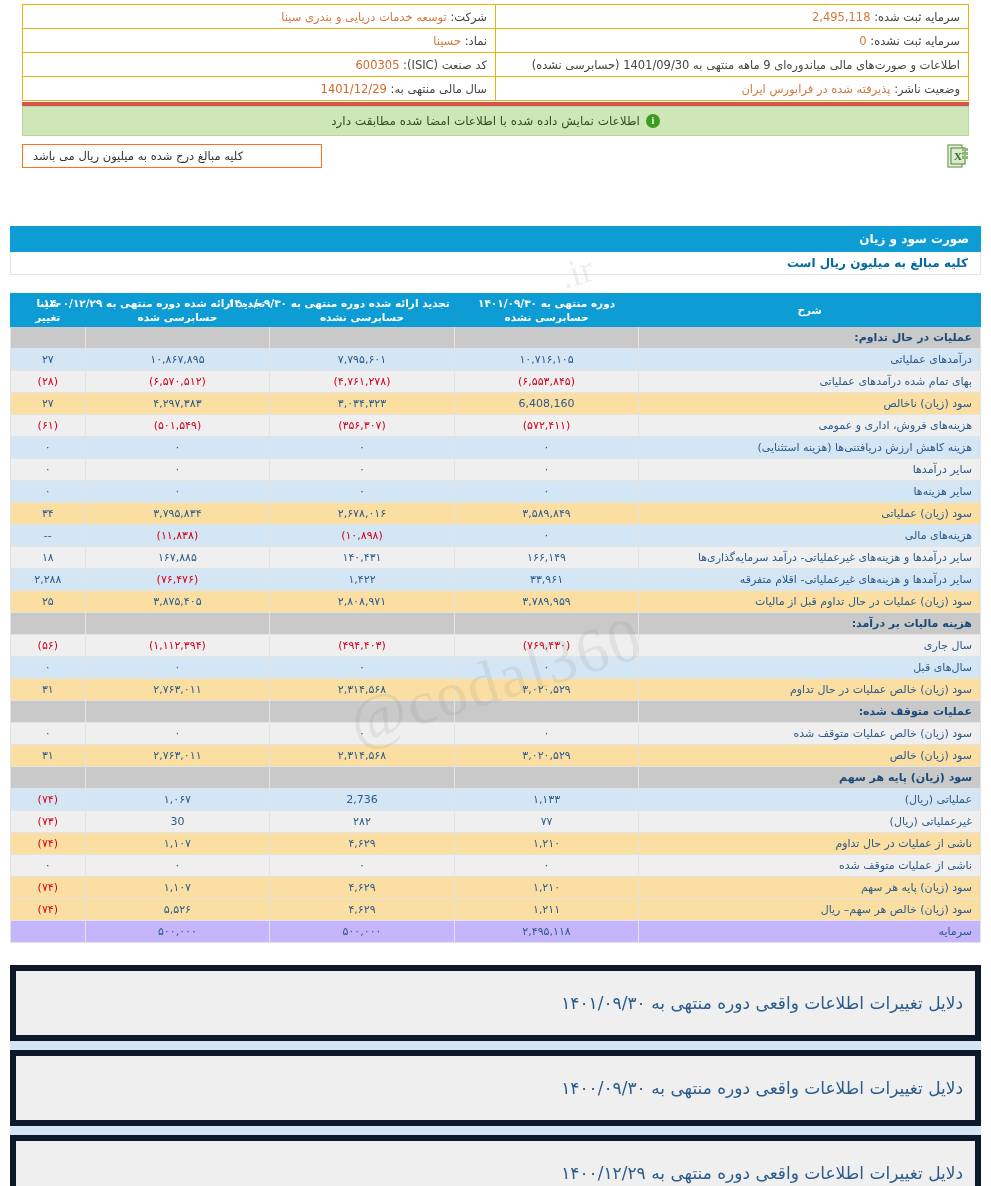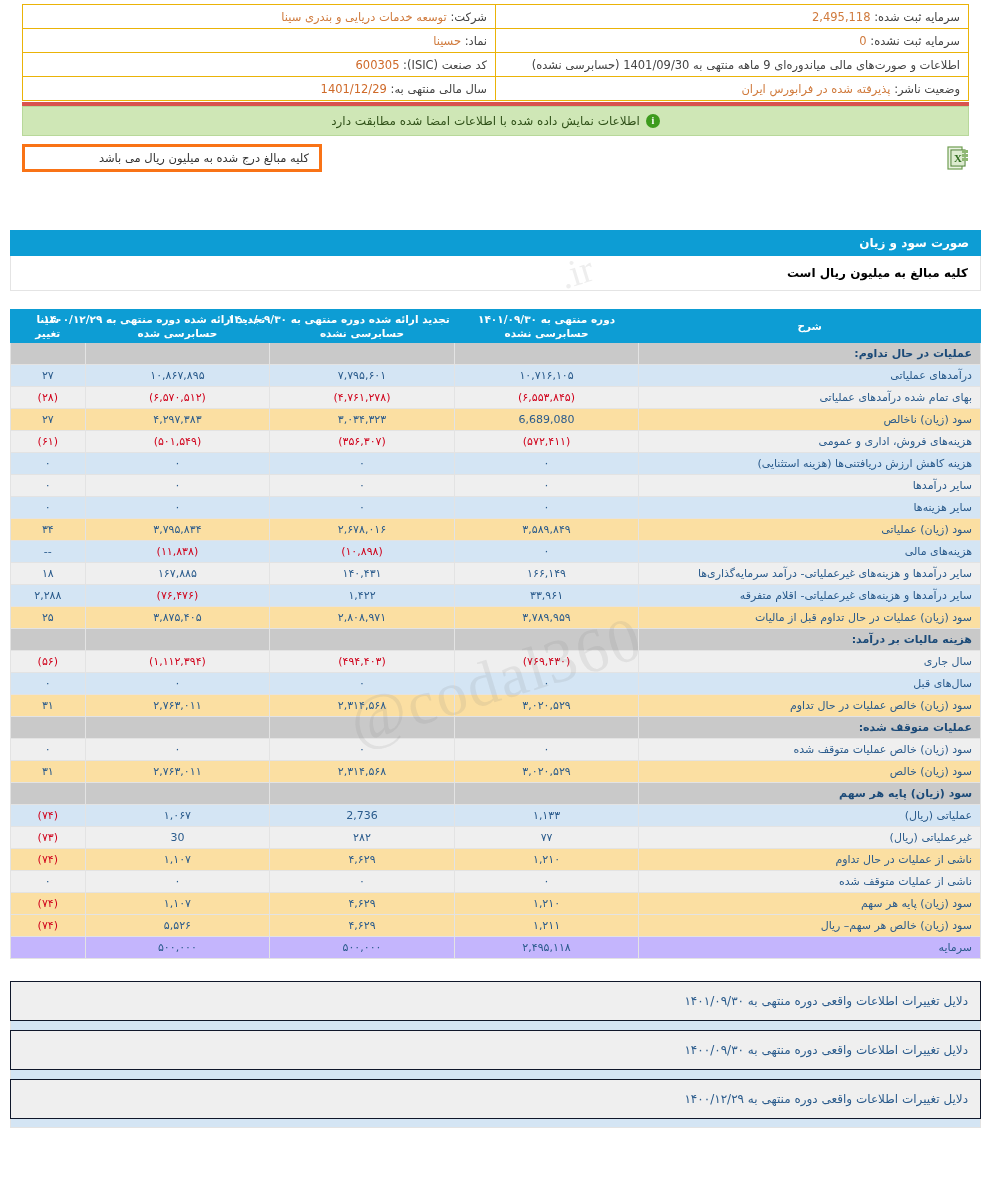--- a/index.html
+++ b/index.html
@@ -55,50 +55,50 @@
     text-align:center;display:inline-block;
     font-family:"Liberation Serif",serif;
   }
 
   
   .subbar{
     margin:8px 22px 0 22px;
     display:flex;align-items:center;justify-content:space-between;
   }
   .rialbox{
-    border:3px solid #f97316;
+    border:1px solid #f97316;
     background:#fff;
     padding:4px 10px;
     font-size:11.5px;
     color:#333;
     min-width:300px;
-    text-align:right;
+    text-align:left;
     order:2;
   }
   .excel-ic{order:1;width:22px;height:24px;position:relative;}
   .excel-ic svg{display:block;}
 
   
   .sec-wrap{margin:58px 10px 0 10px;border-radius:18px;}
   .sec-title{
     background:#0d9dd4;
     color:#fff;
     font-size:12px;
     font-weight:bold;
     padding:6px 12px;
     text-align:right;
   }
   .sec-sub{
     background:#fff;
     border:1px solid #e4e4e4;
     border-top:none;
-    padding:10px 12px;
+    padding:4px 12px;
     font-size:12px;
     font-weight:bold;
-    color:#000000;
+    color:#0369a1;
     text-align:right;
   }
 
   
   .tbl-wrap{margin:18px 10px 0 10px;}
   table.fin{width:100%;border-collapse:collapse;table-layout:fixed;}
   table.fin th{
     background:#0d9dd4;
     color:#ffffff;
     font-size:10.5px;
@@ -126,23 +126,23 @@
   .r-gold td{background:#fbdfa2;}
   .r-lastblue td{background:#c4b5fd;}
   .colw-desc{width:43.5%;}
   .colw-n{width:23.5%;}
   .colw-pct{width:9.5%;}
 
   
   .foot{margin:22px 10px 0 10px;}
   .foot-row{
     background:#efefef;
-    border:1px solid #0f172a;
-    padding:12px 12px;
-    font-size:12px;
+    border:6px solid #0f172a;
+    padding:22px 12px;
+    font-size:17px;
     color:#2a5b8c;
     text-align:right;
   }
   .foot-gap{height:9px;background:#d4e5f4;border-left:1px solid #e3e3e3;border-right:1px solid #e3e3e3;}
   .foot-tail{height:9px;background:#d4e5f4;border:1px solid #e3e3e3;border-top:none;}
 
   
   .wm{
     position:absolute;
     left:0;top:400px;width:991px;height:560px;
@@ -292,21 +292,21 @@
           </tr>
           <tr class="r-grey">
             <td class="desc">بهای تمام شده درآمدهای عملیاتی</td>
             <td class="num neg">(۶,۵۵۳,۸۴۵)</td>
             <td class="num neg">(۴,۷۶۱,۲۷۸)</td>
             <td class="num neg">(۶,۵۷۰,۵۱۲)</td>
             <td class="num neg">(۲۸)</td>
           </tr>
           <tr class="r-gold">
             <td class="desc">سود (زیان) ناخالص</td>
-            <td class="num">6,689,080</td>
+            <td class="num">6,408,160</td>
             <td class="num">۳,۰۳۴,۳۲۳</td>
             <td class="num">۴,۲۹۷,۳۸۳</td>
             <td class="num">۲۷</td>
           </tr>
           <tr class="r-grey">
             <td class="desc">هزینه‌های فروش، اداری و عمومی</td>
             <td class="num neg">(۵۷۲,۴۱۱)</td>
             <td class="num neg">(۳۵۶,۳۰۷)</td>
             <td class="num neg">(۵۰۱,۵۴۹)</td>
             <td class="num neg">(۶۱)</td>

